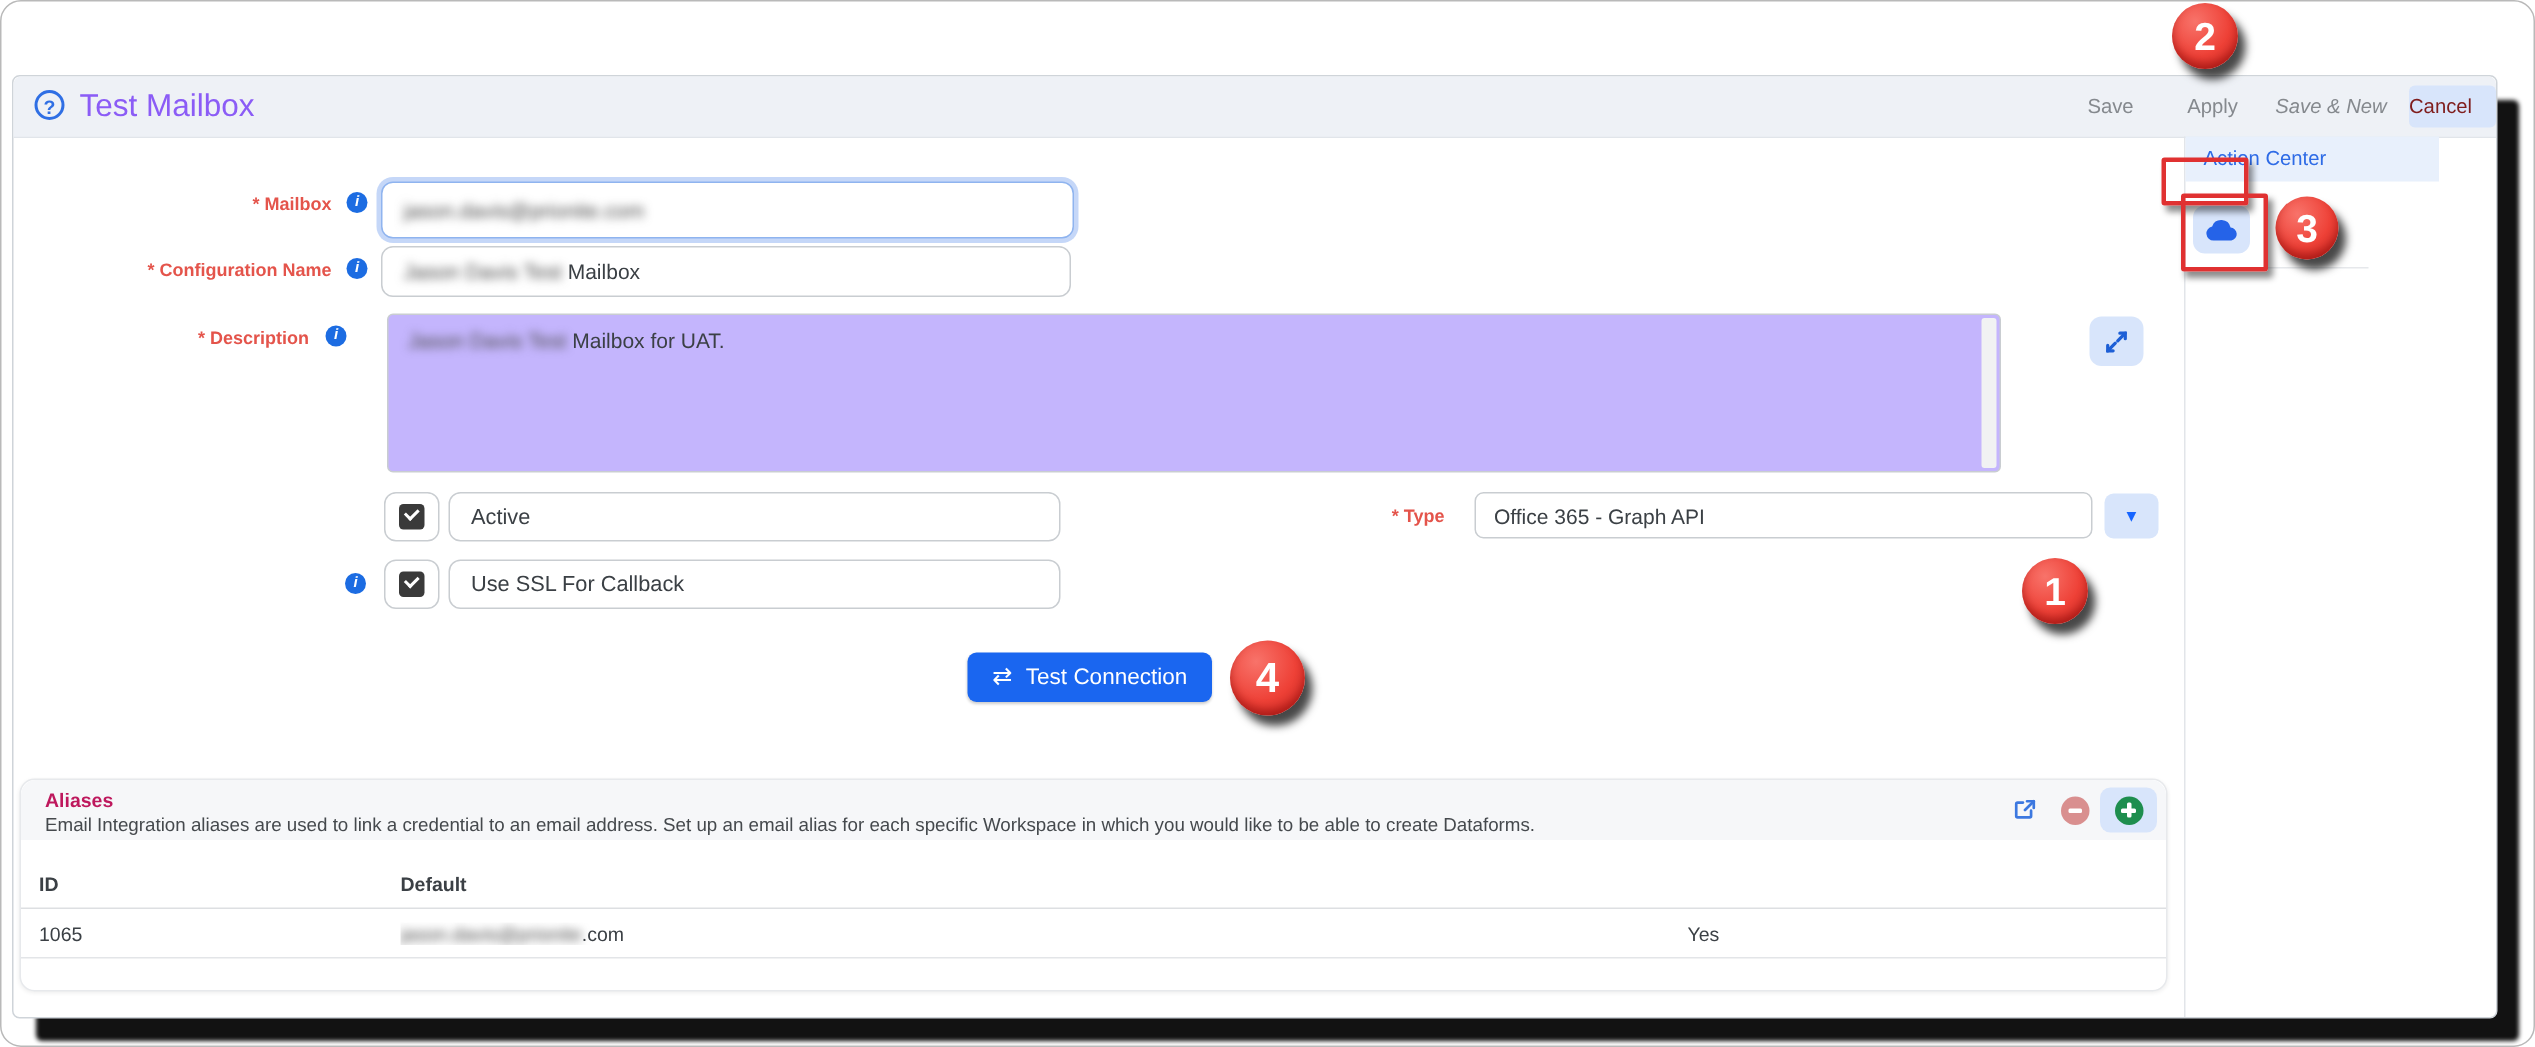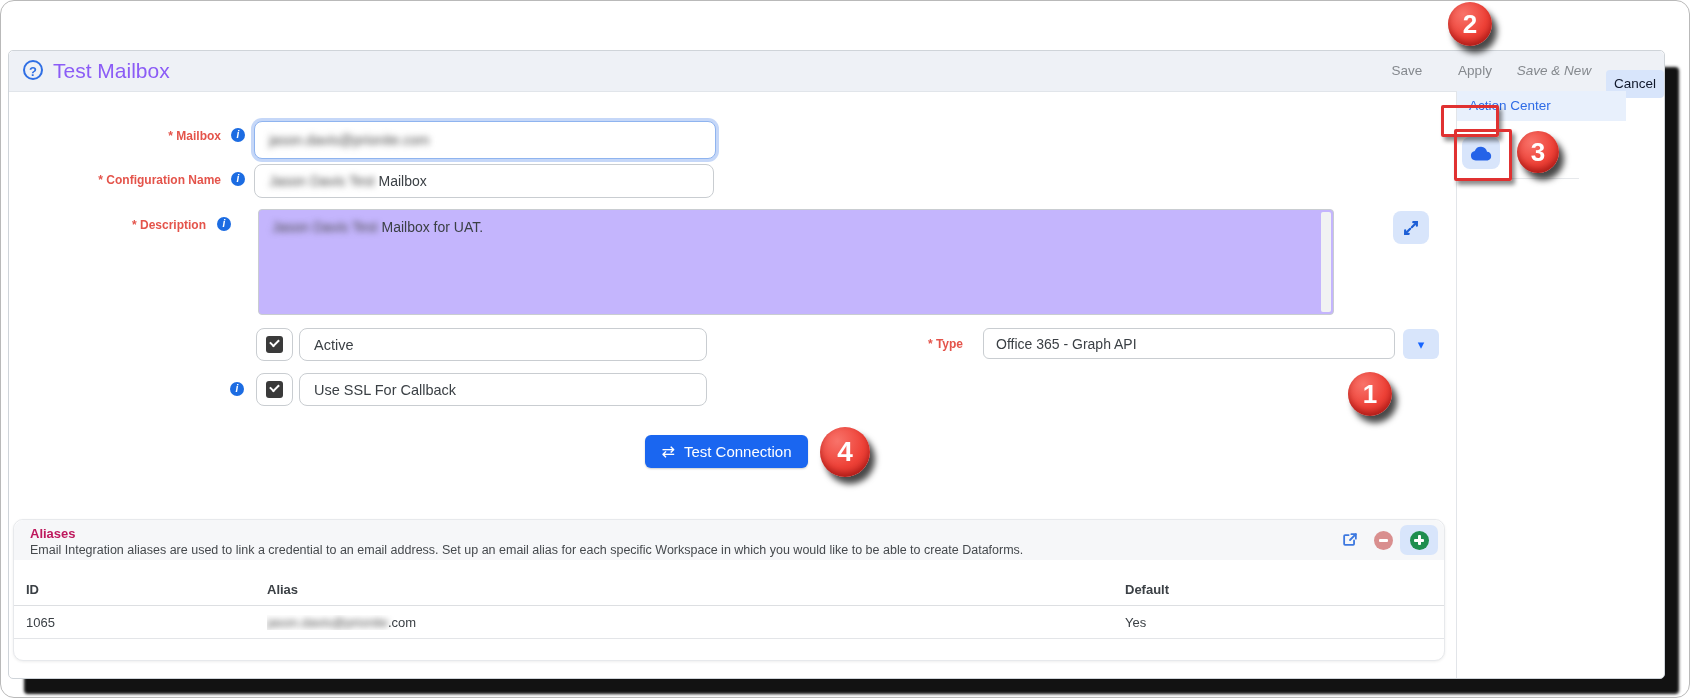--- a/index.html
+++ b/index.html
@@ -15,22 +15,22 @@
   
   .topbar{position:absolute;left:0;top:0;width:100%;height:40px;background:var(--header_bar_bg,#eef1f6);
           border-bottom:1px solid #e1e5ea;border-radius:5px 5px 0 0;}
   .help-icon{position:absolute;left:14px;top:9px;width:20px;height:20px;border:2px solid #2f6fe4;border-radius:50%;
              color:#2f6fe4;font-size:13px;font-weight:bold;text-align:center;line-height:20px;box-sizing:border-box;background:#fff0;}
   .page-title{position:absolute;left:44px;top:0;height:40px;line-height:40px;font-size:21px;color:#8b5cf6;}
   .txt-btn{position:absolute;top:0;height:40px;line-height:40px;text-align:center;font-size:13.5px;color:#85898e;cursor:pointer;}
   .btn-save{left:1372px;width:52px;}
   .btn-apply{left:1440px;width:52px;line-height:26px;top:7px;height:26px;}
   .btn-savenew{left:1500px;width:90px;font-style:italic;}
-  .btn-cancel{position:absolute;left:1597px;top:19px;width:58px;height:28px;background:var(--light_blue_bg,#d8e5fb);
-              border-radius:4px;color:#0f172a;font-size:13.5px;text-align:center;line-height:28px;cursor:pointer;}
+  .btn-cancel{position:absolute;left:1597px;top:6px;width:58px;height:28px;background:var(--light_blue_bg,#d8e5fb);
+              border-radius:4px;color:#7f1d1d;font-size:13.5px;line-height:28px;cursor:pointer;}
 
   
   .panel-divider{position:absolute;left:1447px;top:40px;bottom:0;width:1px;background:#e2e5e9;}
   .action-bar{position:absolute;left:1448px;top:40px;width:169px;height:30px;background:var(--action_bar_bg,#e8f0fc);}
   .action-bar span{position:absolute;left:12px;top:0;line-height:30px;font-size:13.5px;color:#2e6be6;}
   .cloud-btn{position:absolute;left:1453px;top:86px;width:38px;height:32px;background:var(--light_blue_bg,#d8e5fb);
              border-radius:8px;display:flex;align-items:center;justify-content:center;cursor:pointer;}
   .action-divider{position:absolute;left:1448px;top:127px;width:122px;height:0;border-top:1px solid #e6e8eb;}
 
   
@@ -191,21 +191,20 @@
       <div class="icon-btn minus-btn">
         <div class="minus-circle"></div>
       </div>
       <div class="icon-btn plus-btn">
         <div class="plus-circle"></div>
       </div>
     </div>
     <div class="alias-table">
       <div class="t-row t-head">
         <div class="t-cell">ID</div>
-        <div class="t-cell">Alias</div>
         <div class="t-cell">Default</div>
       </div>
       <div class="t-row t-body">
         <div class="t-cell">1065</div>
         <div class="t-cell">
           <span class="blurred">jason.davis@prionite</span><span>.com</span>
         </div>
         <div class="t-cell">Yes</div>
       </div>
     </div>

